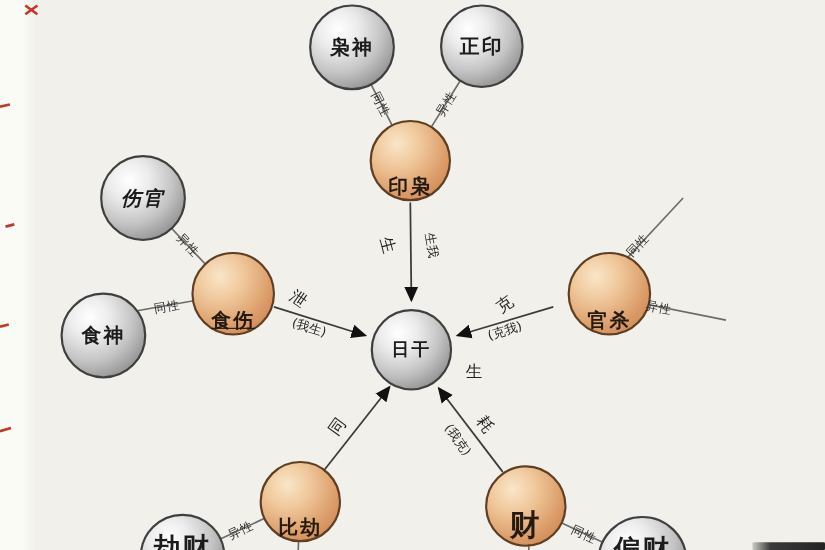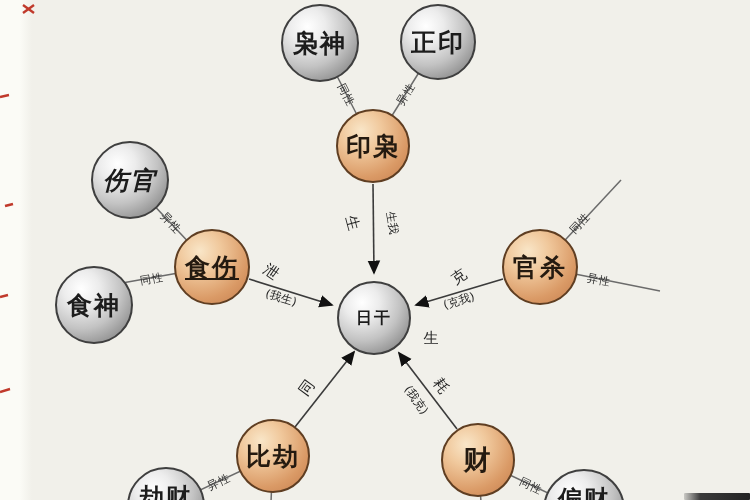--- a/index.html
+++ b/index.html
@@ -16,22 +16,23 @@
     box-sizing:border-box;
   }
   .node.gray{
     background:radial-gradient(circle at 33% 28%, #ffffff 0%, #ececec 25%, #c3c3c3 55%, #949494 80%, #838383 100%);
     border:2px solid #3f3f3f;
   }
   .node.orange{
     background:radial-gradient(circle at 33% 28%, #f9e6c8 0%, #f0c89c 30%, #da9a66 68%, #c47c4c 100%);
     border:2px solid #5f3e22;
     color:#241a10;
+    align-items:flex-end;
   }
-  .node .lbl{font-size:25px;}
+  .node .lbl{font-size:18px;}
   .node.center .lbl{font-size:16px;}
   .node.single .lbl{font-size:27px;}
   .node.clipped{align-items:flex-start;}
   .node.clipped .lbl{margin-top:12px;font-size:24px;}
   .elabel{
     position:absolute;font-size:11px;color:#2d2d2d;white-space:nowrap;
     transform-origin:center;letter-spacing:1px;
   }
   .rlabel{
     position:absolute;font-size:15px;color:#1f1f1f;white-space:nowrap;
@@ -96,21 +97,21 @@
   <div class="node gray" style="left:91px;top:141px;width:78px;height:78px;font-style:italic;">
       <span class="lbl">伤官</span>
     </div>
   <div class="node gray" style="left:55px;top:266px;width:78px;height:78px;">
       <span class="lbl">食神</span>
     </div>
   <div class="node orange" style="left:174px;top:229px;width:76px;height:76px;text-decoration:underline;">
       <span class="lbl">食伤</span>
     </div>
 
-  <div class="node orange" style="left:502px;top:229px;width:76px;height:76px;">
+  <div class="node orange" style="left:516px;top:229px;width:76px;height:76px;">
       <span class="lbl">官杀</span>
     </div>
 
   <div class="node gray center" style="left:337px;top:281px;width:74px;height:74px;">
       <span class="lbl">日干</span>
     </div>
 
   <div class="node orange" style="left:236px;top:419px;width:74px;height:74px;">
       <span class="lbl">比劫</span>
     </div>

